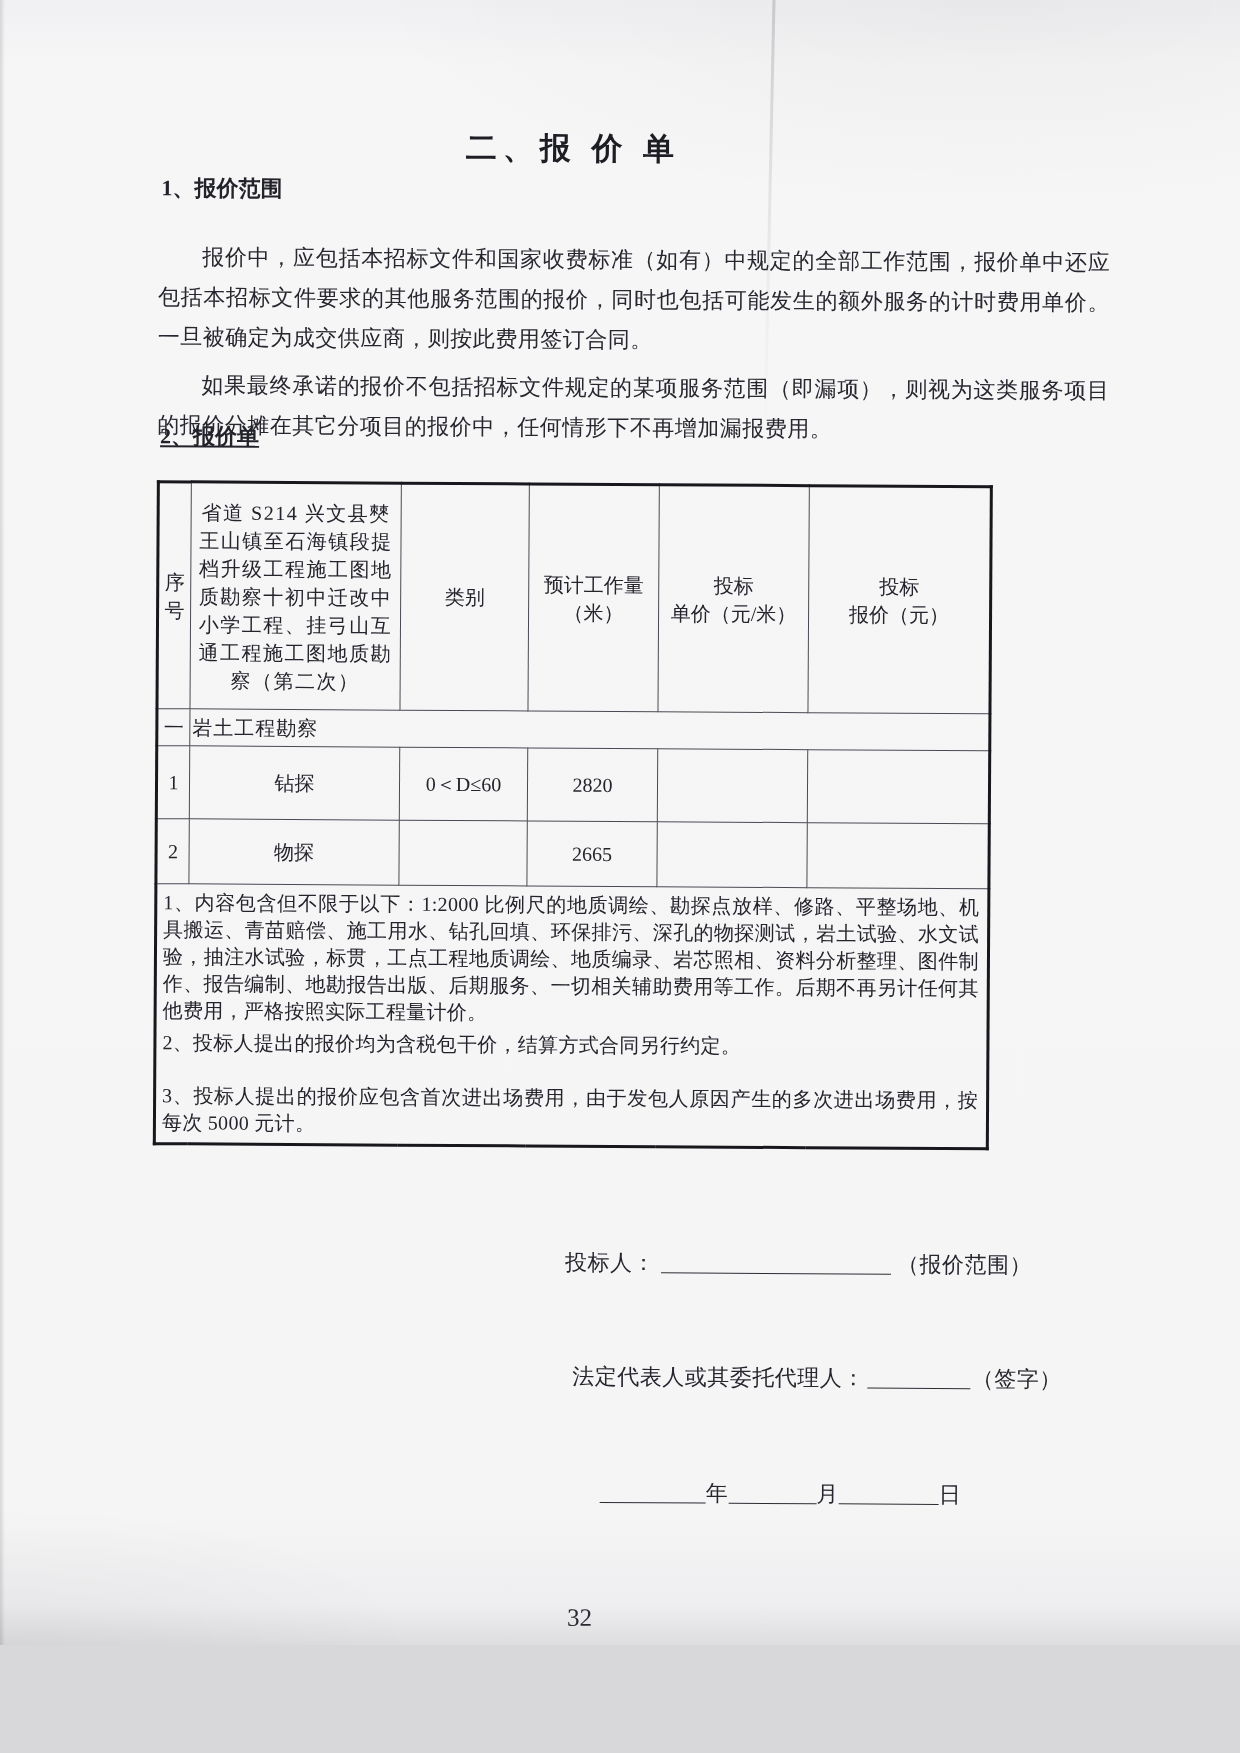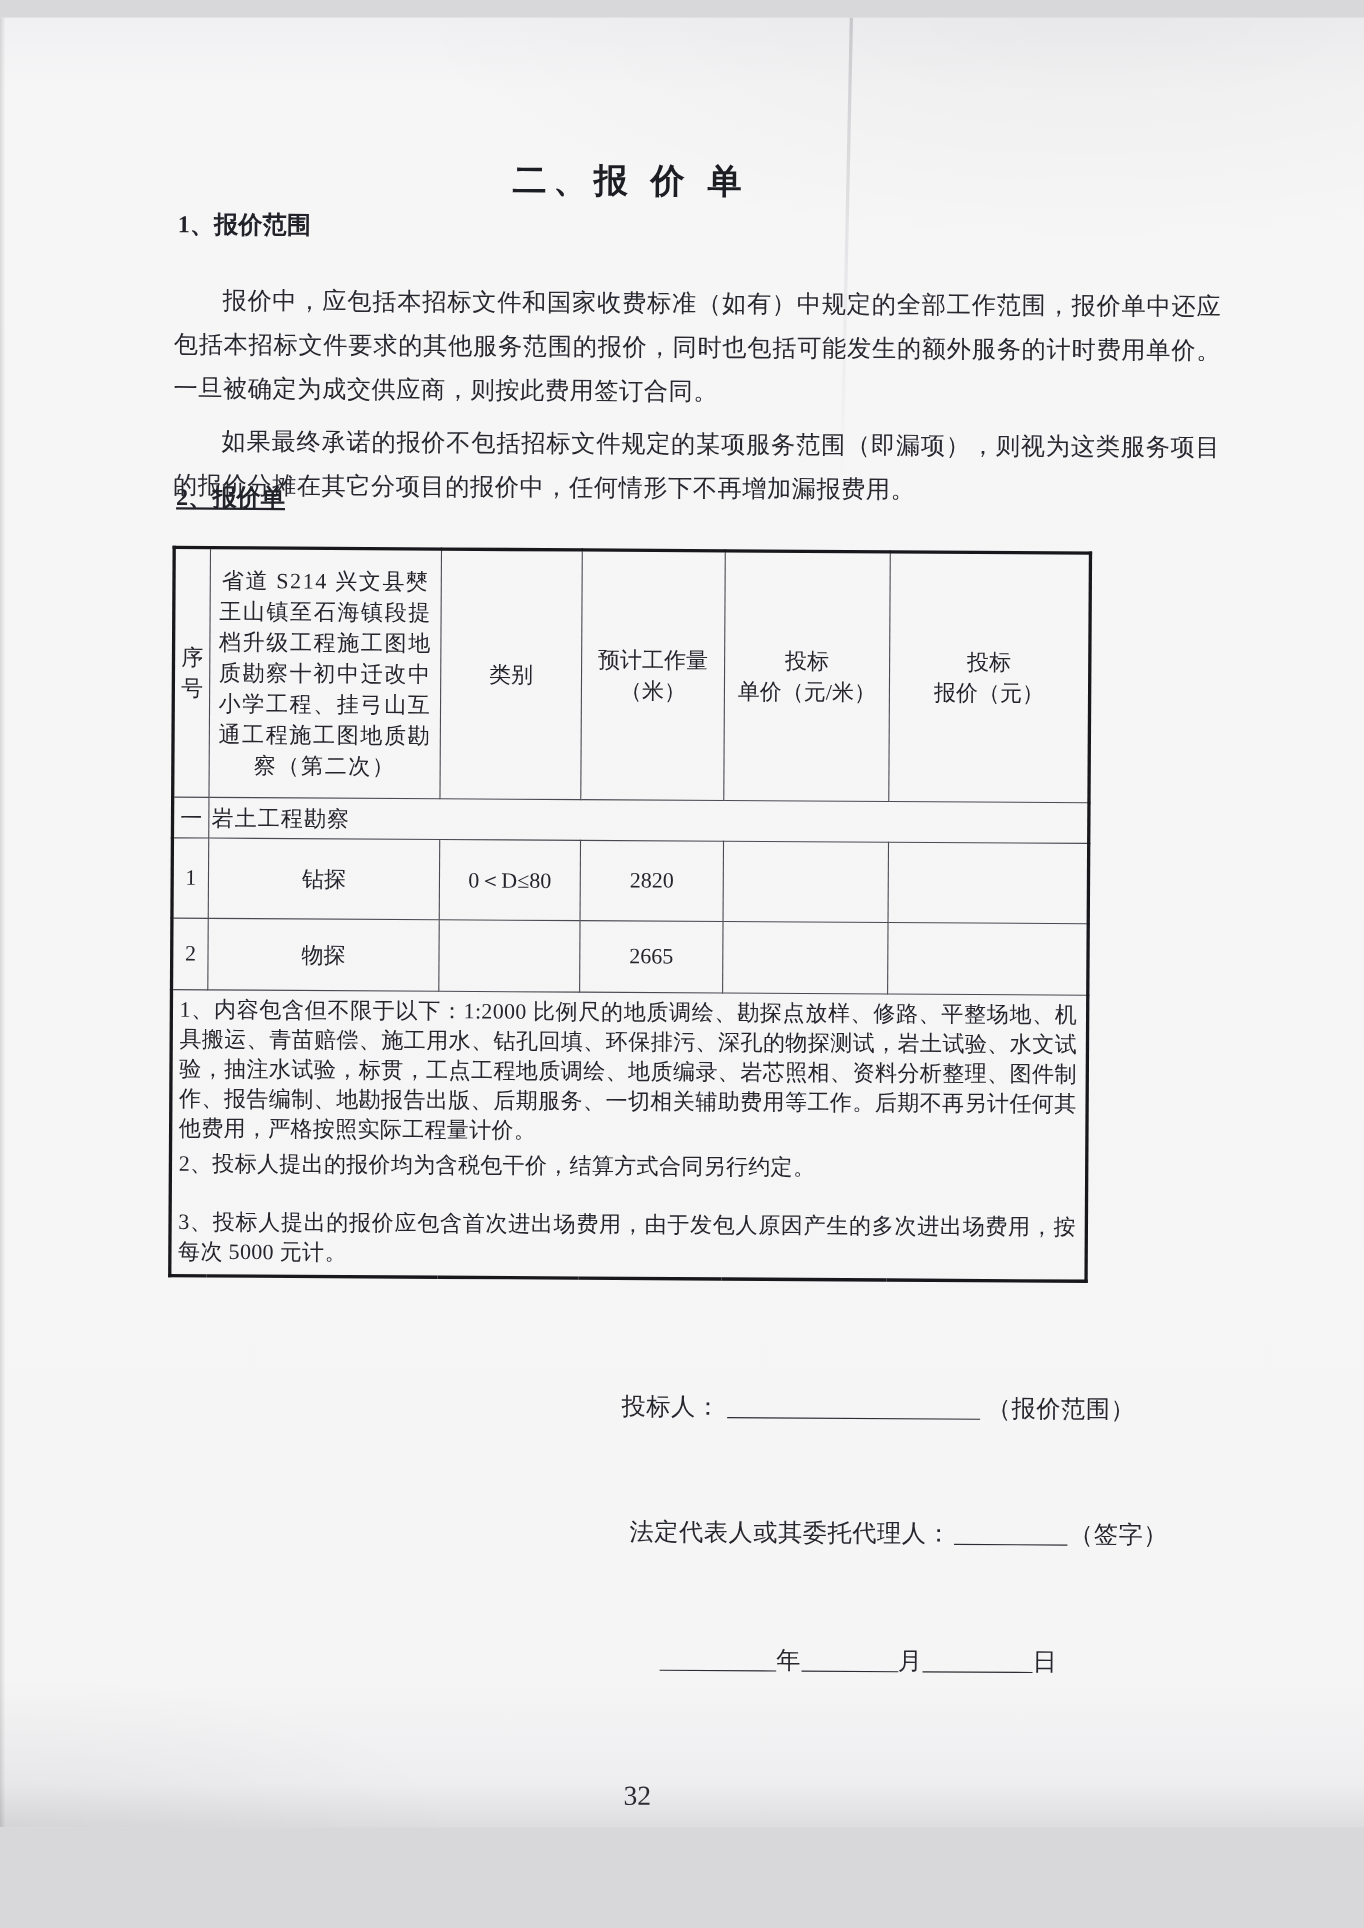--- a/index.html
+++ b/index.html
@@ -1,17 +1,17 @@
 <!DOCTYPE html>
 <html><head>
 <meta charset="utf-8">
 <style>
   html,body { margin:0; padding:0; background:#d8d8da; }
   .sheet {
-    position:relative; width:1240px; height:1645px; margin:16px auto;
+    position:relative; width:1240px; height:1645px; margin:0 auto;
     background:
       radial-gradient(ellipse 900px 300px at 80% 0%, rgba(0,0,0,0.035), transparent 70%),
       radial-gradient(ellipse 600px 200px at 0% 100%, rgba(0,0,0,0.04), transparent 70%),
       linear-gradient(180deg, #f0f0f2 0%, #f6f6f7 4%, #f5f5f6 92%, #ebebed 100%);
     overflow:hidden;
     font-family:"Liberation Serif","DejaVu Serif",serif;
     color:#26262e;
   }
   .edge-left { position:absolute; left:0; top:0; width:5px; height:100%;
     background:linear-gradient(90deg, rgba(0,0,0,0.12), transparent); }
@@ -106,21 +106,21 @@
           <td class="pre">投标
 报价（元）</td>
         </tr>
         <tr class="section-row">
           <td>一</td>
           <td class="left" colspan="5">岩土工程勘察</td>
         </tr>
         <tr class="item-row r1">
           <td>1</td>
           <td>钻探</td>
-          <td>0＜D≤80</td>
+          <td>0＜D≤60</td>
           <td>2820</td>
           <td></td>
           <td></td>
         </tr>
         <tr class="item-row r2">
           <td>2</td>
           <td>物探</td>
           <td></td>
           <td>2665</td>
           <td></td>

